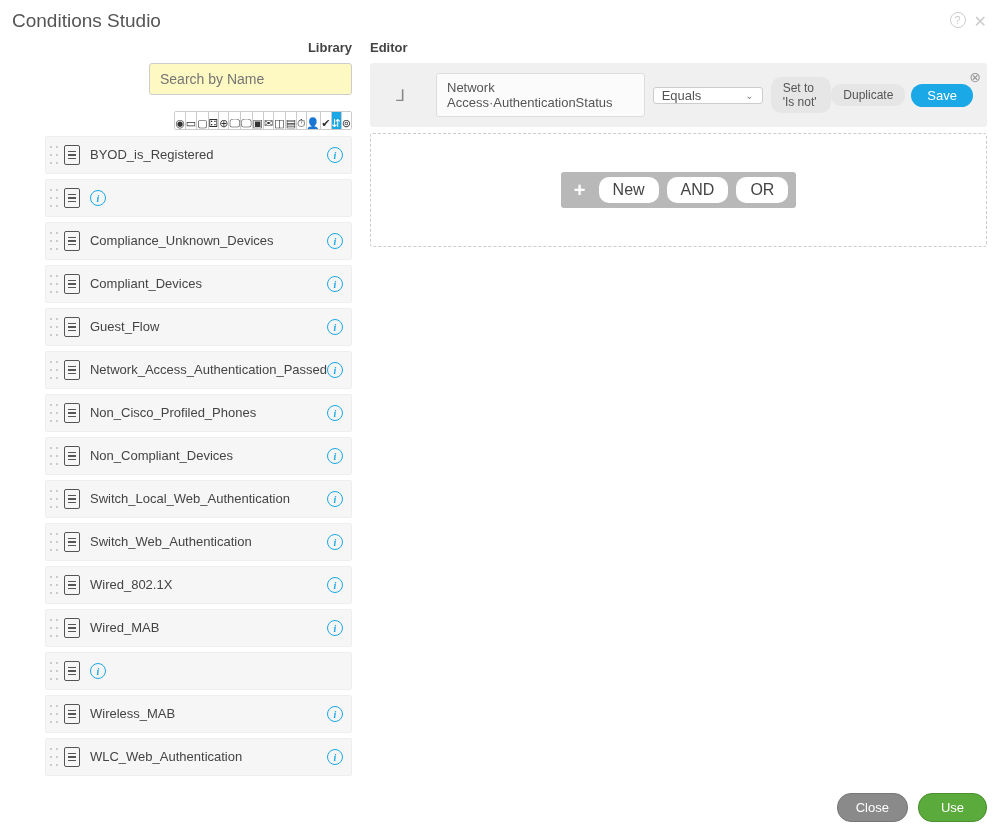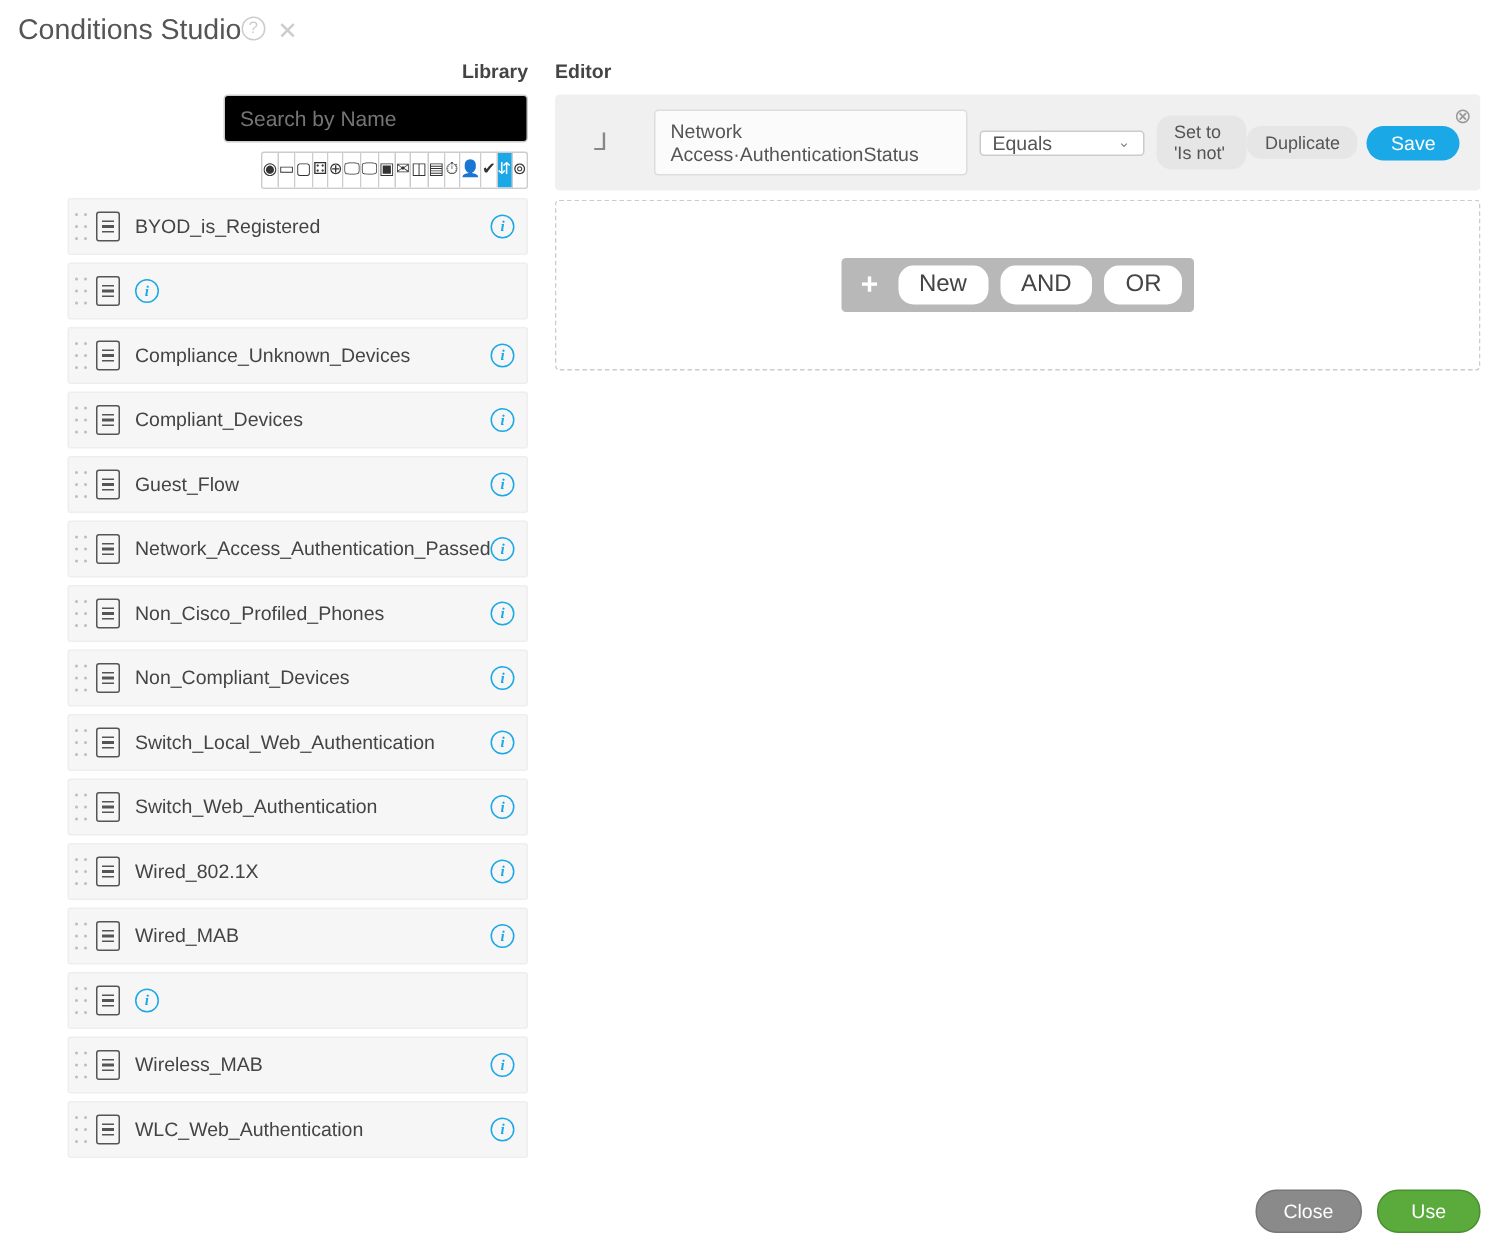--- a/index.html
+++ b/index.html
@@ -1,24 +1,24 @@
 <!DOCTYPE html>
 <html><head>
 <meta charset="utf-8">
 <style>
 * { box-sizing: border-box; margin: 0; padding: 0; }
 body { font-family: Arial, sans-serif; font-size: 13px; color: #333; background: #fff; width: 999px; height: 832px; position: relative; overflow: hidden; }
 .dialog { padding: 10px 12px; width: 100%; height: 100%; display: flex; flex-direction: column; }
-.header { display: flex; align-items: center; justify-content: flex-start; padding-bottom: 8px; }
+.header { display: flex; align-items: center; justify-content: space-between; padding-bottom: 8px; }
 .title { font-size: 19px; color: #555; font-weight: 400; }
 .header-icons { display: flex; gap: 8px; color: #bbb; }
 .main { display: flex; gap: 18px; flex: 1; overflow: hidden; }
 .library { width: 340px; display: flex; flex-direction: column; align-items: flex-end; }
 .section-label { font-size: 13px; font-weight: bold; color: #444; margin-bottom: 8px; }
-.search-box { border: 1px solid #ccc; border-radius: 3px; padding: 7px 10px; background: #000000; margin-bottom: 6px; }
+.search-box { border: 1px solid #ccc; border-radius: 3px; padding: 7px 10px; background: #fef9c3; margin-bottom: 16px; }
 .search-box input { border: none; outline: none; width: 100%; font-size: 14px; color: #888; background: transparent; }
 .filter-bar { display: flex; border: 1px solid #ccc; border-radius: 2px; overflow: hidden; margin-bottom: 6px; }
 .filter-btn { flex: 1; height: 23px; display: flex; align-items: center; justify-content: center; font-size: 12px; border-right: 1px solid #ccc; background: #fff; cursor: pointer; }
 .filter-btn:last-child { border-right: none; }
 .filter-btn.active { background: #1aa8e6; color: #fff; }
 .lib-item { display: flex; align-items: center; background: #f6f6f6; border: 1px solid #eee; border-radius: 2px; padding: 6px 8px 6px 4px; margin-bottom: 5px; min-height: 38px; cursor: grab; }
 .drag-handle { width: 8px; height: 18px; display: flex; flex-direction: column; justify-content: space-between; margin-right: 6px; opacity: 0.35; }
 .drag-handle span { display: flex; justify-content: space-between; }
 .drag-handle i { width: 2px; height: 2px; background: #555; border-radius: 50%; display: block; }
 .lib-icon { width: 16px; height: 20px; border: 1.5px solid #555; border-radius: 2px; margin-right: 10px; display:flex; flex-direction:column; justify-content:space-evenly; padding:2px 3px; flex-shrink:0;}

